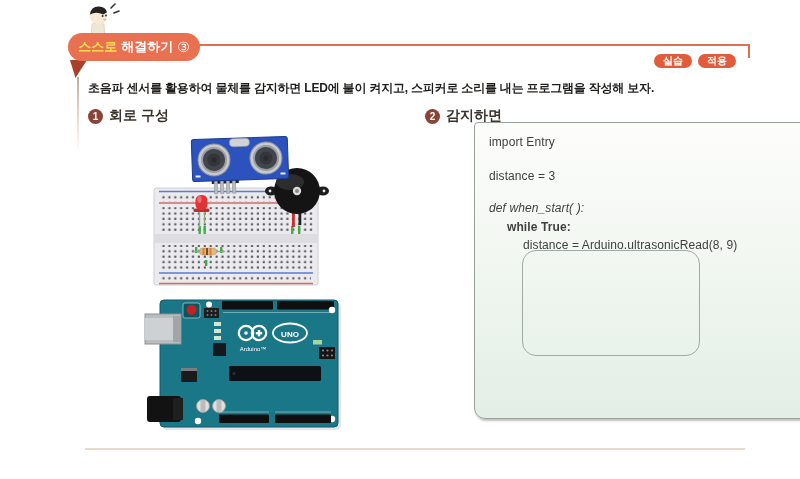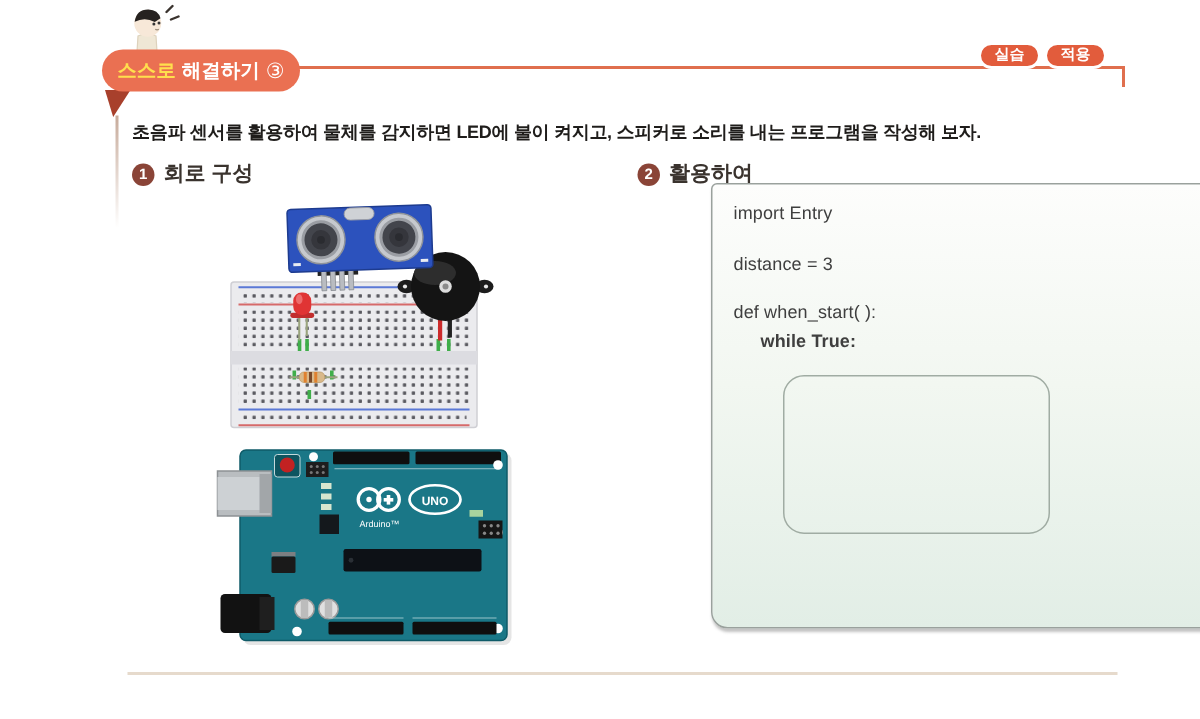--- a/index.html
+++ b/index.html
@@ -20,21 +20,21 @@
   .banner-fold{
     position:absolute;left:70px;top:60px;width:17px;height:18px;
     background:#a8402c;clip-path:polygon(0 0,100% 0,32% 100%);z-index:2;
   }
   .banner-tail{
     position:absolute;left:77px;top:77px;width:2px;height:75px;
     background:linear-gradient(#c7ab9b,rgba(199,171,155,0));z-index:1;
   }
   .connector-line{position:absolute;left:196px;top:44px;width:554px;height:2px;background:#e06f4e;z-index:1;}
   .connector-hook{position:absolute;left:748px;top:44px;width:2px;height:14px;background:#e06f4e;}
-  .badges{position:absolute;left:652px;top:28px;display:flex;gap:2px;z-index:3;}
+  .badges{position:absolute;left:652px;top:52px;display:flex;gap:2px;z-index:3;}
   .badge{
     display:inline-block;background:#e25c3c;color:#ffffff;border:2px solid #ffffff;
     border-radius:10px;font-size:10px;font-weight:bold;line-height:14px;padding:0 9px;white-space:nowrap;
   }
   
   .description{
     position:absolute;left:88px;top:80px;margin:0;font-size:12px;font-weight:600;
     color:#1f1d1b;white-space:nowrap;letter-spacing:-0.2px;
   }
   .section-heading{
@@ -56,21 +56,21 @@
     box-shadow:1px 2px 2px rgba(120,120,120,.45);
     box-sizing:border-box;
     margin-left:44px;
   }
   .codeline{
     position:absolute;font-size:12px;color:#3f3f3f;white-space:nowrap;
     font-family:"Liberation Sans",sans-serif;letter-spacing:0.1px;
   }
   .cl0{left:14px;top:12px;}
   .cl1{left:14px;top:46px;}
-  .cl2{left:14px;top:78px;}
+  .cl2{left:14px;top:78px;font-style:italic;}
   .cl3{left:32px;top:97px;font-weight:bold;}
   .cl4{left:48px;top:115px;}
   .cl5{left:64px;top:238px;}
   .empty-slot{
     position:absolute;left:47px;top:127px;width:176px;height:104px;
     border:1px solid #a0aca3;border-radius:14px;background:transparent;
   }
   
   .bottom-rule{position:absolute;left:85px;top:448px;width:660px;height:2px;background:#e6dacc;}
   
@@ -106,21 +106,21 @@
   </div>
 
   <p class="description">초음파 센서를 활용하여 물체를 감지하면 LED에 불이 켜지고, 스피커로 소리를 내는 프로그램을 작성해 보자.</p>
 
   <div class="section-heading s1">
     <span class="numcircle">1</span>
     <span>회로 구성</span>
   </div>
   <div class="section-heading s2">
     <span class="numcircle">2</span>
-    <span>활용하여</span>
+    <span>감지하면</span>
   </div>
 
   <svg class="circuit" width="210" height="310" viewBox="0 0 210 310">
     <defs>
       <pattern id="holes" width="5.9" height="5.4" patternUnits="userSpaceOnUse">
         <rect x="1.7" y="1.4" width="2.2" height="2.2" rx="0.4" fill="#5a5a60"></rect>
       </pattern>
     </defs>
 
     <g>
@@ -257,17 +257,18 @@
       <rect x="76" y="284.5" width="50" height="8.5" rx="1" fill="#0f0f0f"></rect>
       <rect x="132" y="284.5" width="56" height="8.5" rx="1" fill="#0f0f0f"></rect>
     </g>
   </svg>
 
   <div class="codebox">
     <div class="codeline cl0">import Entry</div>
     <div class="codeline cl1">distance = 3</div>
     <div class="codeline cl2">def when_start( ):</div>
     <div class="codeline cl3">while True:</div>
+    <div class="codeline cl4">distance = Arduino.ultrasonicRead(8, 9)</div>
     <div class="empty-slot"></div>
   </div>
 
   <div class="bottom-rule"></div>
 </div>
 
 </body></html>

